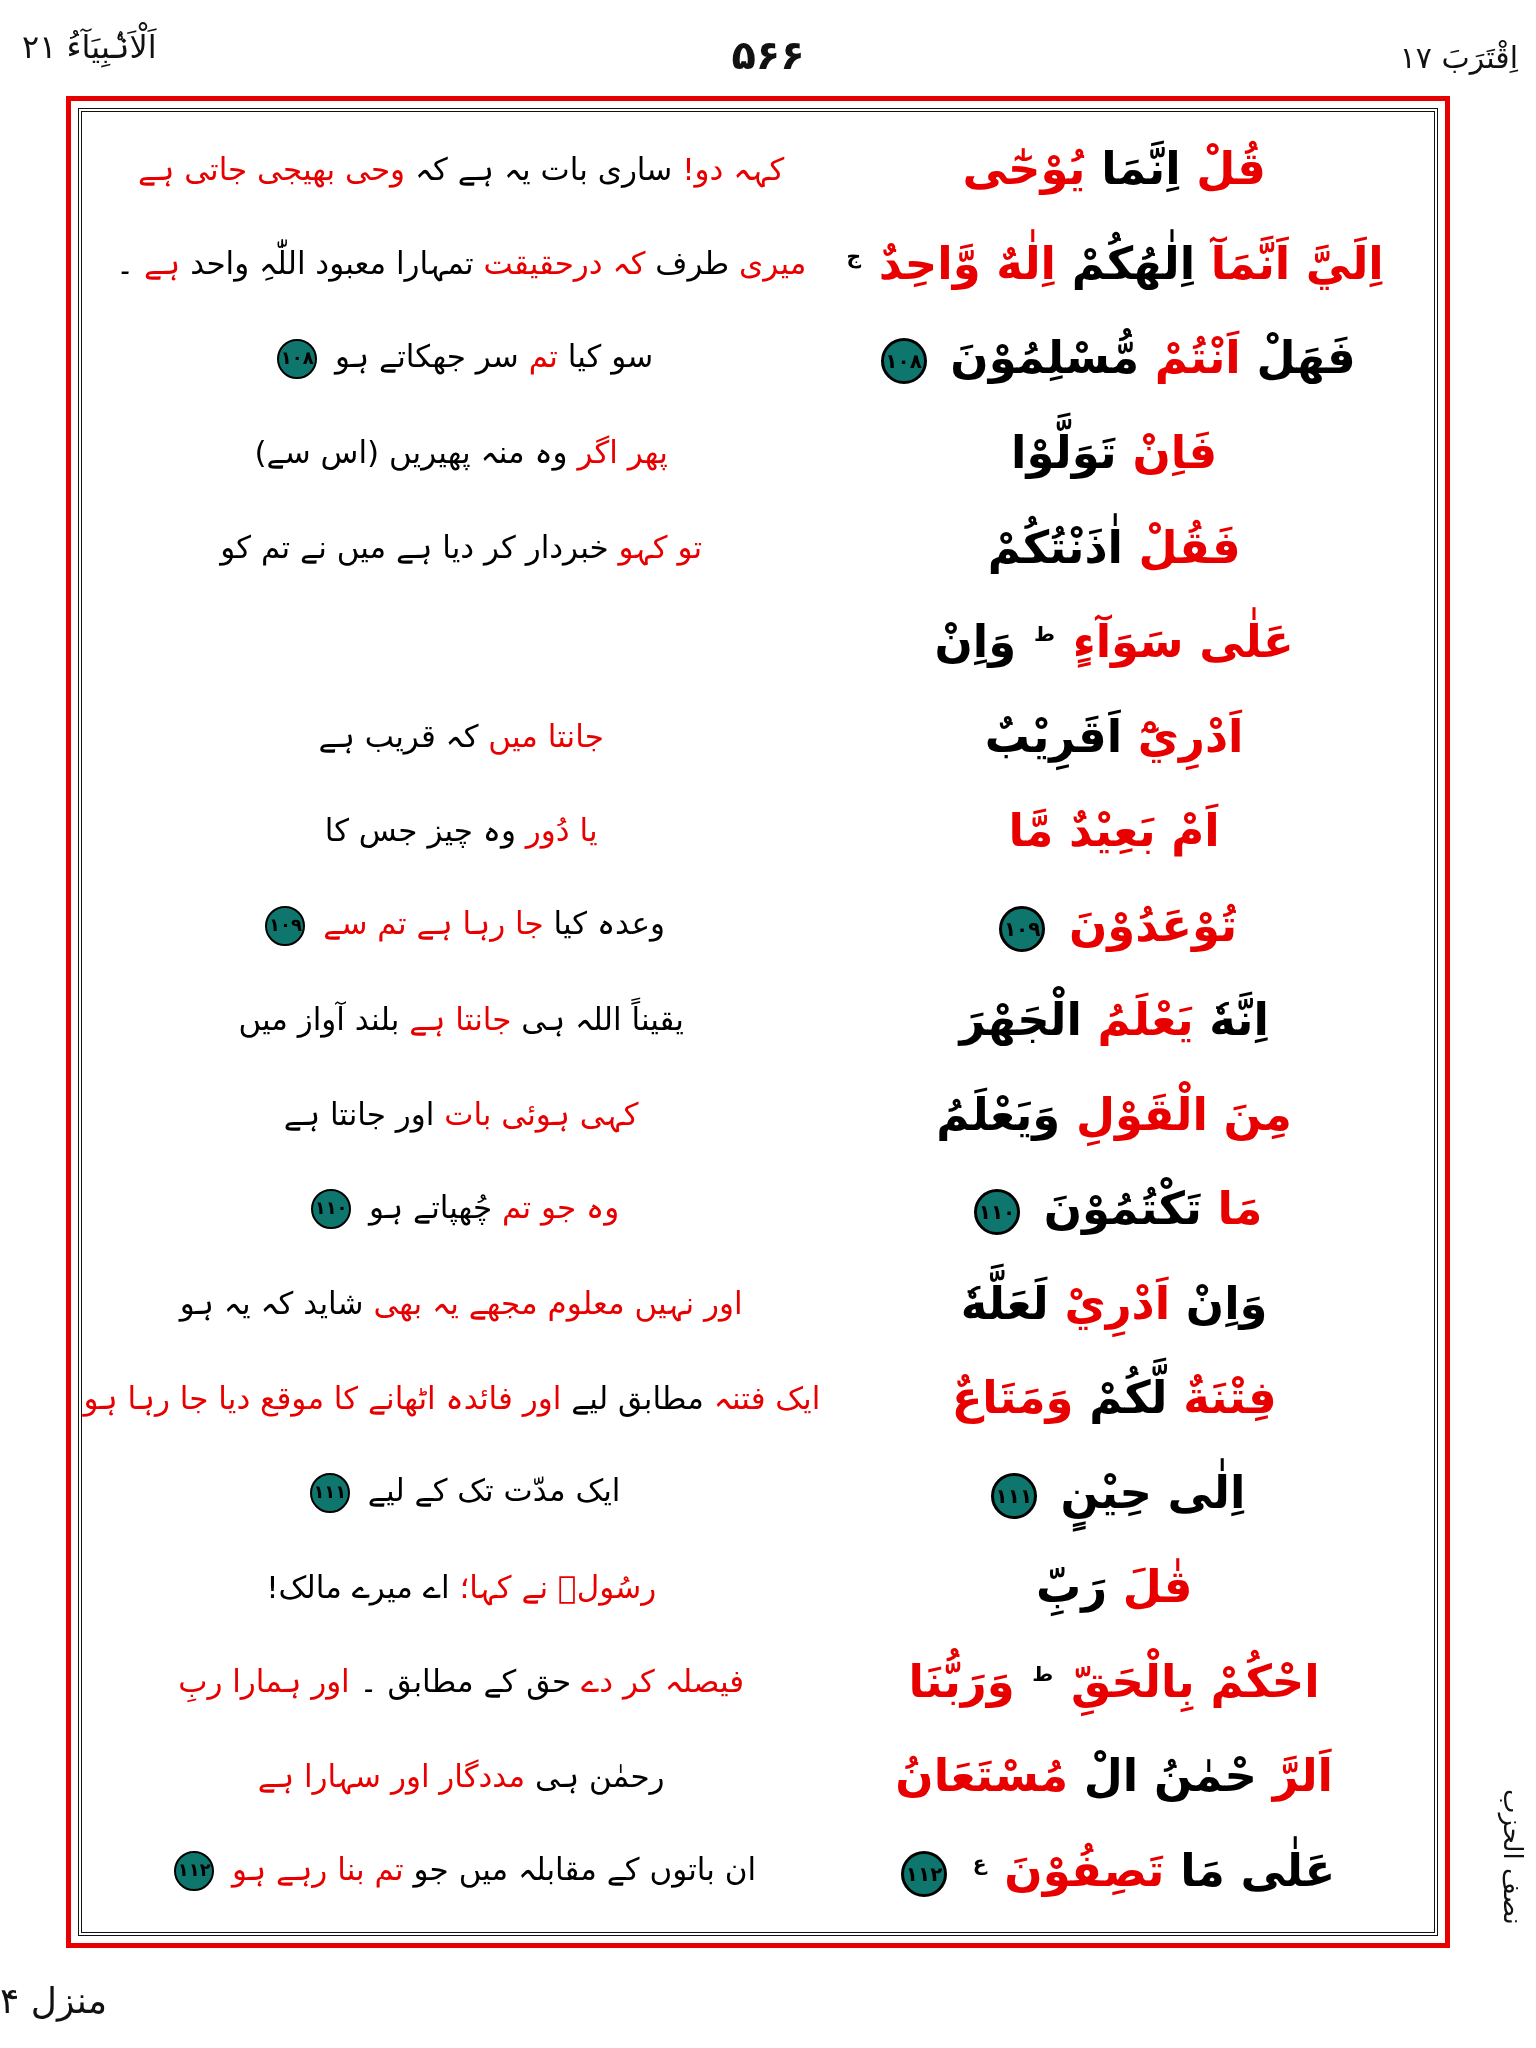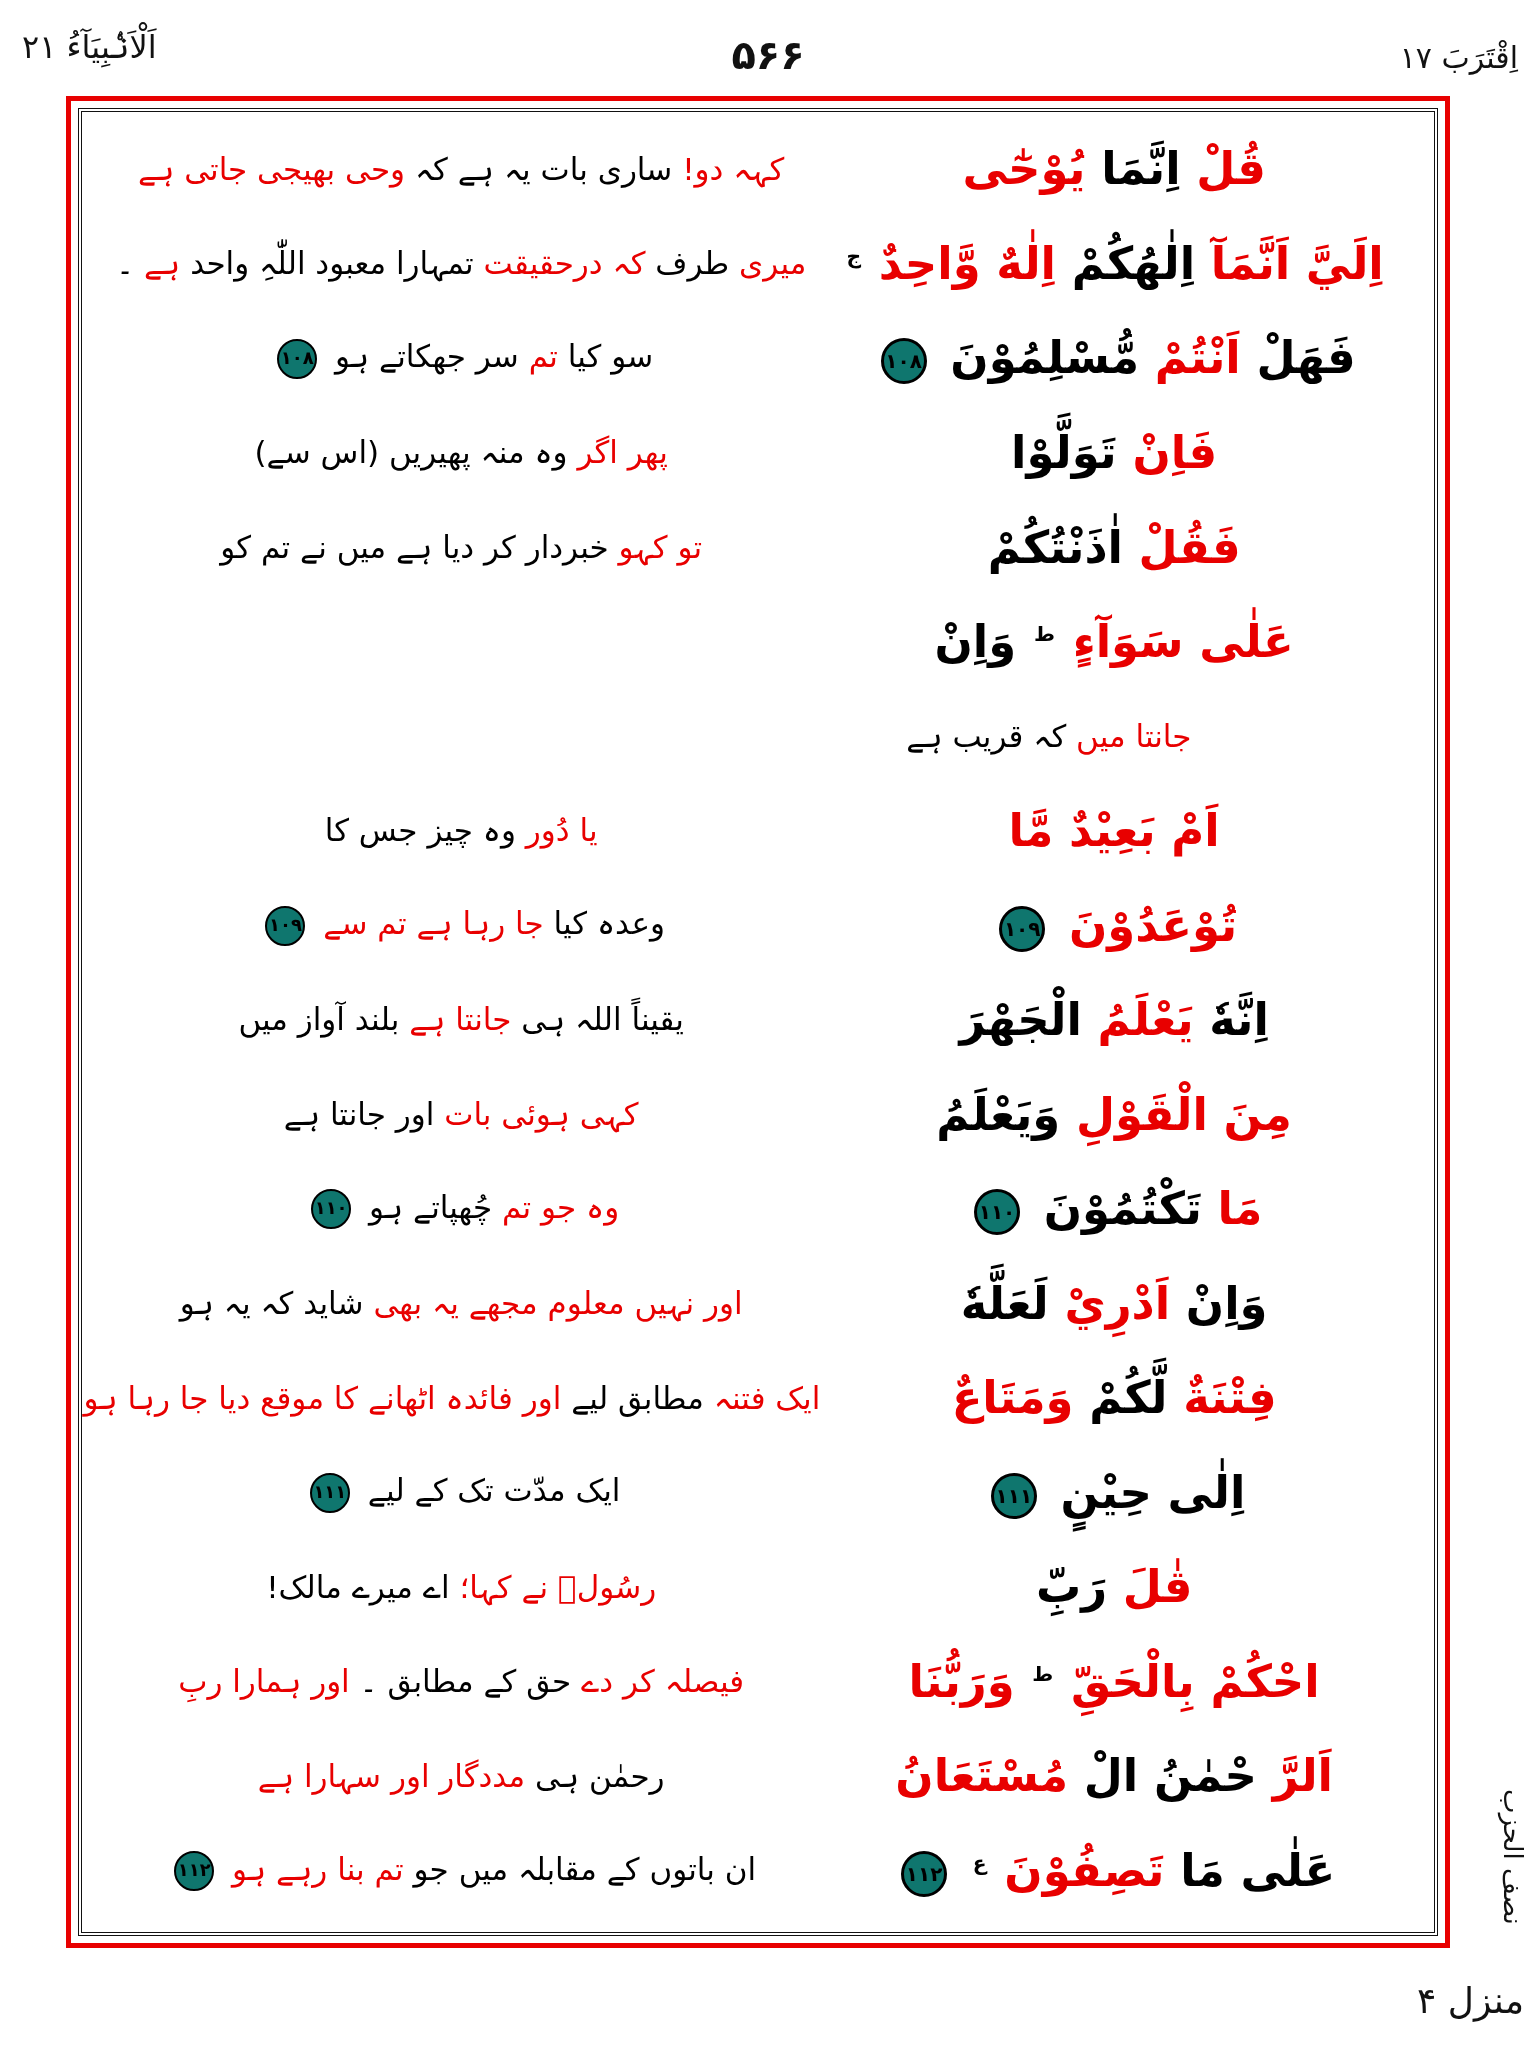--- a/index.html
+++ b/index.html
@@ -49,21 +49,21 @@
     text-align:center;color:#000;margin:0 8px;background:#0f766e;
   }
   .cell-ur .vnum{width:40px;height:40px;line-height:34px;font-size:18px;border-width:2.5px;}
   
   .margin-note{
     position:absolute;left:1468px;top:1742px;width:60px;height:230px;
     writing-mode:vertical-rl;text-align:center;
     font-size:26px;color:#111;letter-spacing:2px;
   }
   .footer{
-    position:absolute;left:0;right:12px;top:1980px;text-align:right;
+    position:absolute;left:0;right:12px;top:1980px;text-align:left;
     font-size:36px;color:#111;
   }
 </style>
 </head>
 <body>
 
 <div class="hdr">
   <span class="hdr-right">اِقْتَرَبَ ۱۷</span>
   <span class="hdr-center">۵۶۶</span>
   <span class="hdr-left">اَلْاَنْۢبِيَآءُ ۲۱</span>
@@ -89,20 +89,21 @@
           <div class="cell-ur"><span class="seg-r">پھر اگر</span> <span class="seg-k">وہ منہ پھیریں (اس سے)</span> </div>
         </div>
         <div class="row">
           <div class="cell-ar"><span class="seg-r">فَقُلْ</span> <span class="seg-k">اٰذَنْتُكُمْ</span> </div>
           <div class="cell-ur"><span class="seg-r">تو کہو</span> <span class="seg-k">خبردار کر دیا ہے میں نے تم کو</span> </div>
         </div>
         <div class="row">
           <div class="cell-ar"><span class="seg-r">عَلٰى سَوَآءٍ</span> <span class="seg-m">ط</span> <span class="seg-k">وَاِنْ</span> </div>
         </div>
         <div class="row">
+          <div class="cell-ar"><span class="seg-r">اَدْرِيْٓ</span> <span class="seg-k">اَقَرِيْبٌ</span> </div>
           <div class="cell-ur"><span class="seg-r">جانتا میں</span> <span class="seg-k">کہ قریب ہے</span> </div>
         </div>
         <div class="row">
           <div class="cell-ar"><span class="seg-r">اَمْ بَعِيْدٌ مَّا</span> </div>
           <div class="cell-ur"><span class="seg-r">یا دُور</span> <span class="seg-k">وہ چیز جس کا</span> </div>
         </div>
         <div class="row">
           <div class="cell-ar"><span class="seg-r">تُوْعَدُوْنَ</span> <span class="vnum">١٠٩</span></div>
           <div class="cell-ur"><span class="seg-k">وعدہ کیا</span> <span class="seg-r">جا رہا ہے تم سے</span> <span class="vnum">١٠٩</span></div>
         </div>

